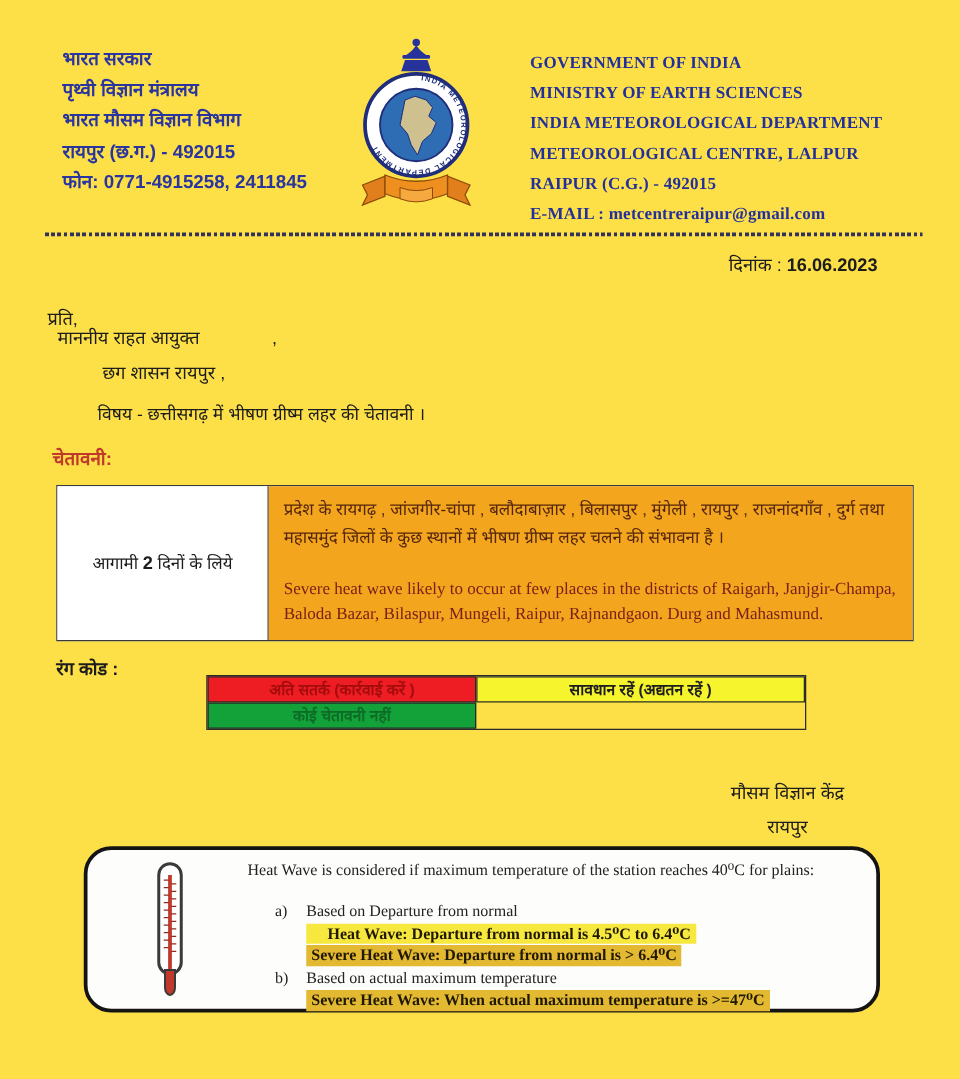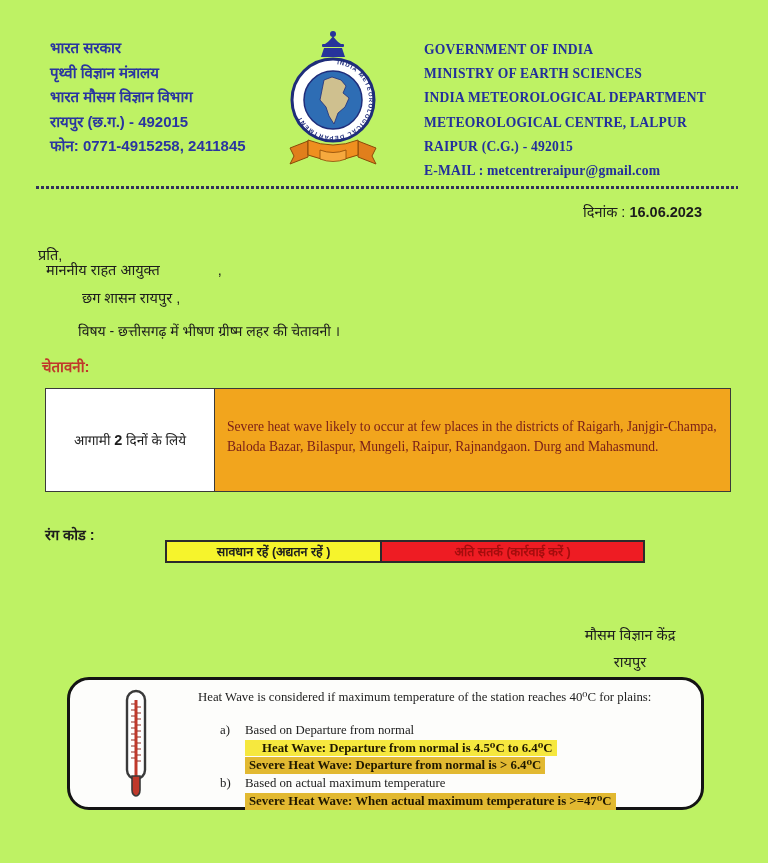--- a/index.html
+++ b/index.html
@@ -1,18 +1,18 @@
 <!DOCTYPE html>
 <html><head>
 <meta charset="utf-8">
 <style>
   html,body{margin:0;padding:0;background:#e9e9e9;}
   .page{
     position:relative;width:768px;height:863px;margin:0 auto;
-    background:#bef264;overflow:hidden;
+    background:#fde047;overflow:hidden;
     font-family:"Liberation Sans","DejaVu Sans",sans-serif;color:#1c1c1c;
   }
   
   .hdr-left{
     position:absolute;left:50px;top:36px;width:230px;
     color:#2a35a0;font-weight:bold;font-size:15px;line-height:24.6px;white-space:nowrap;
   }
   .logo-wrap{position:absolute;left:268px;top:28px;width:130px;height:150px;}
   .hdr-right{
     position:absolute;left:424px;top:38px;width:320px;
@@ -151,28 +151,30 @@
 
   <div class="subject">विषय - छत्तीसगढ़ में भीषण ग्रीष्म लहर की चेतावनी ।</div>
 
   <div class="warn-head">चेतावनी:</div>
 
   <div class="warn-table">
     <div class="wt-left">
       <span><span>आगामी </span><b>2</b><span> दिनों के लिये</span></span>
     </div>
     <div class="wt-right">
+      <div class="wt-hindi">प्रदेश के रायगढ़ , जांजगीर-चांपा , बलौदाबाज़ार , बिलासपुर , मुंगेली , रायपुर , राजनांदगाँव , दुर्ग तथा महासमुंद जिलों के कुछ स्थानों में भीषण ग्रीष्म लहर चलने की संभावना है ।</div>
       <div class="wt-eng">Severe heat wave likely to occur at few places in the districts of Raigarh, Janjgir-Champa, Baloda Bazar, Bilaspur, Mungeli, Raipur, Rajnandgaon. Durg and Mahasmund.</div>
     </div>
   </div>
 
   <div class="cc-label">रंग कोड :</div>
   <div class="cc-table">
+    <div class="cc-cell cc-red">अति सतर्क (कार्रवाई करें )</div>
     <div class="cc-cell cc-yellow">सावधान रहें (अद्यतन रहें )</div>
-    <div class="cc-cell cc-red">अति सतर्क (कार्रवाई करें )</div>
+    <div class="cc-cell cc-green">कोई चेतावनी नहीं</div>
   </div>
 
   <div class="sig">
     <div>मौसम विज्ञान केंद्र</div>
     <div>रायपुर</div>
   </div>
 
   <div class="def-box">
     <div class="thermo">
       <svg width="44" height="116" viewBox="0 0 44 116">

